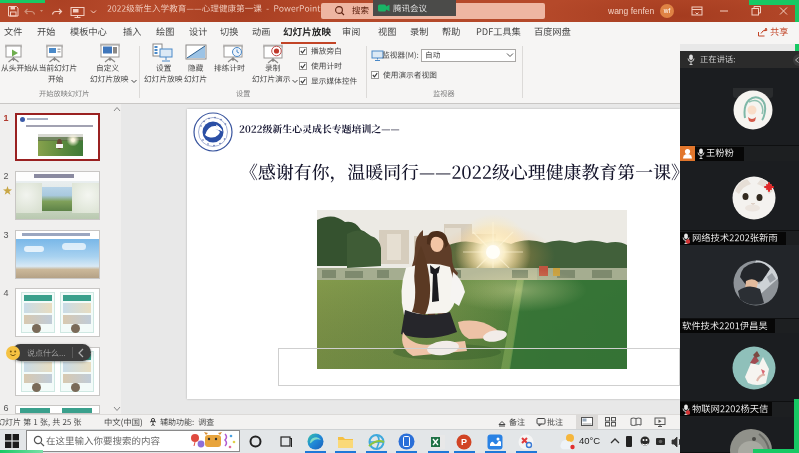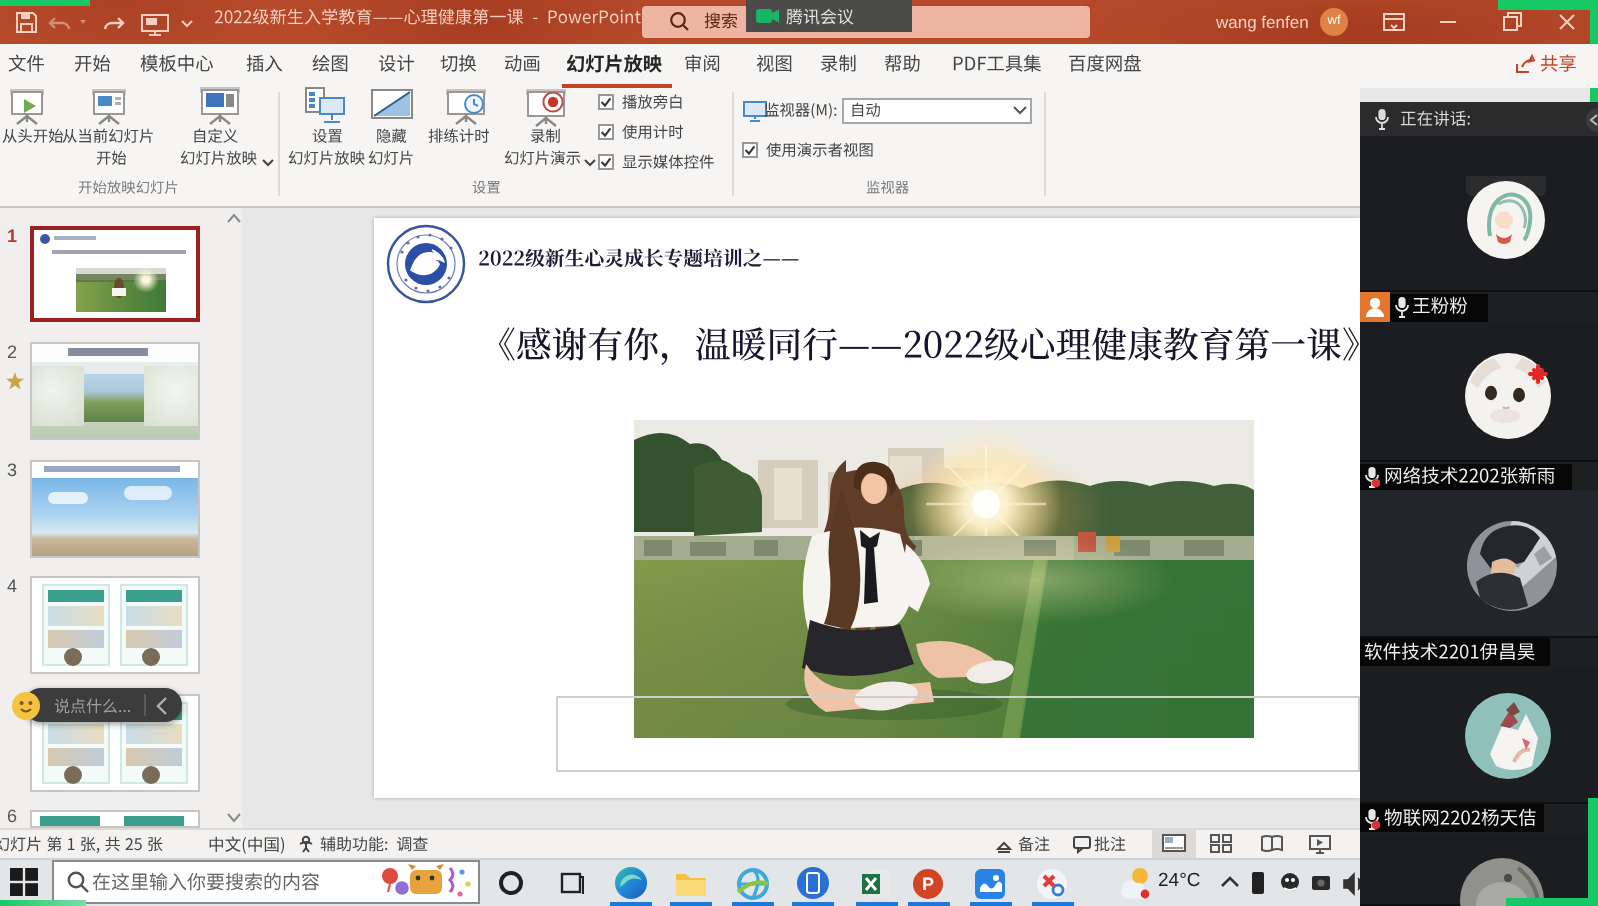--- a/index.html
+++ b/index.html
@@ -804,21 +804,21 @@
     <path d="M4 4 l5 5 M9 4 l-5 5" stroke="#e23b3b" stroke-width="2"></path>
     <circle cx="11" cy="11" r="2.5" fill="none" stroke="#3a7bd5" stroke-width="1.4"></circle>
   </svg>
 <div style="position:absolute;left:516px;top:450.5px;width:21px;height:2.5px;background:#1e78d8"></div>
 <svg width="18" height="18" style="position:absolute;left:559px;top:432px" xmlns="http://www.w3.org/2000/svg">
     <circle cx="11" cy="6" r="4" fill="#f5b63c"></circle>
     <path d="M2 12 a4 4 0 0 1 7-2.5 a3 3 0 0 1 4 3 a2.5 2.5 0 0 1 -1 4.8 l-8 0 a3.5 3.5 0 0 1 -2 -5.3z" fill="#eef3f8"></path>
     <circle cx="13.5" cy="15" r="2.2" fill="#e03030"></circle>
   </svg>
 <svg width="16" height="16" style="position:absolute;left:561px;top:433px" xmlns="http://www.w3.org/2000/svg"></svg>
-<div style="position:absolute;left:579px;top:436px;font-family:'Liberation Sans',sans-serif;font-size:9.5px;font-weight:400;color:#222;white-space:nowrap;line-height:1.1;">24°C</div>
+<div style="position:absolute;left:579px;top:436px;font-family:'Liberation Sans',sans-serif;font-size:9.5px;font-weight:400;color:#222;white-space:nowrap;line-height:1.1;">40°C</div>
 <svg width="110" height="14" style="position:absolute;left:608px;top:435px" xmlns="http://www.w3.org/2000/svg">
     <path d="M3 8 l4-4 4 4" stroke="#333" fill="none" stroke-width="1.3"></path>
     <rect x="18" y="1" width="6" height="11" rx="1" fill="#222"></rect>
     <g>
       <circle cx="37" cy="6" r="4.5" fill="#2a2a2a"></circle>
       <circle cx="35.5" cy="5" r="1" fill="#fff"></circle>
       <circle cx="38.5" cy="5" r="1" fill="#fff"></circle>
       <path d="M34 9 q3 2 6 0" stroke="#fff" fill="none"></path>
     </g>
     <rect x="48" y="3" width="9" height="7" rx="1" fill="#2a2a2a"></rect>

